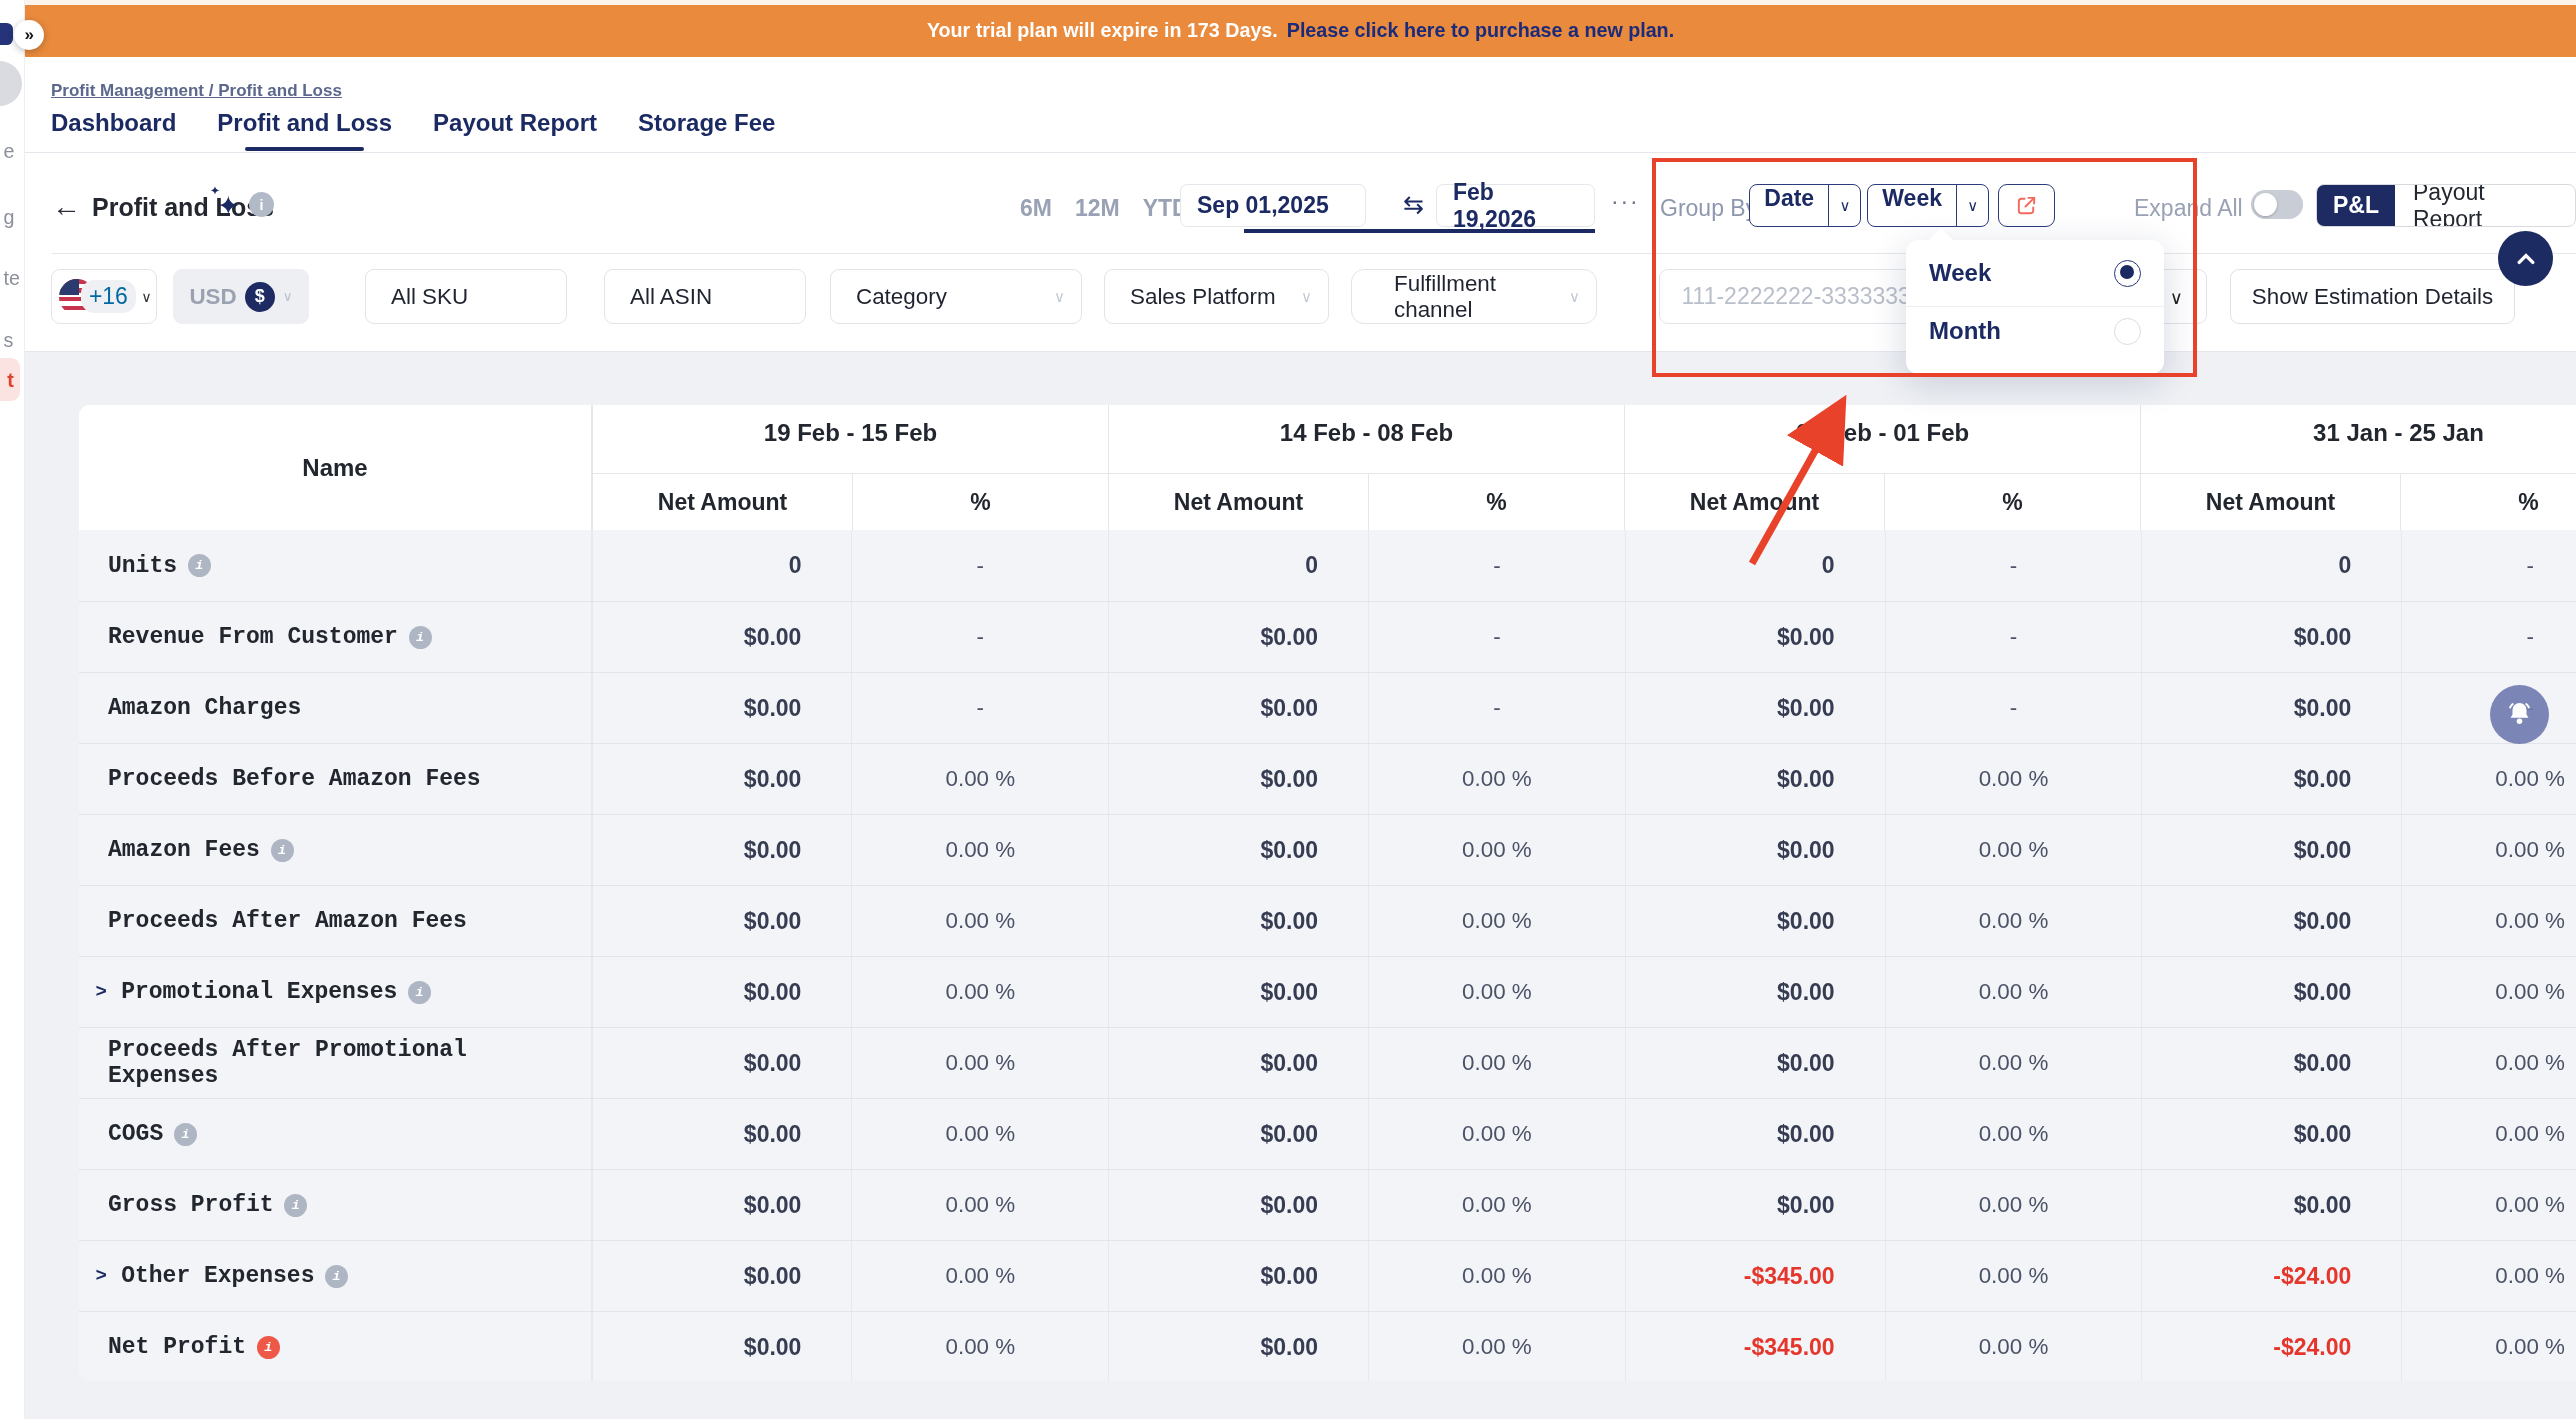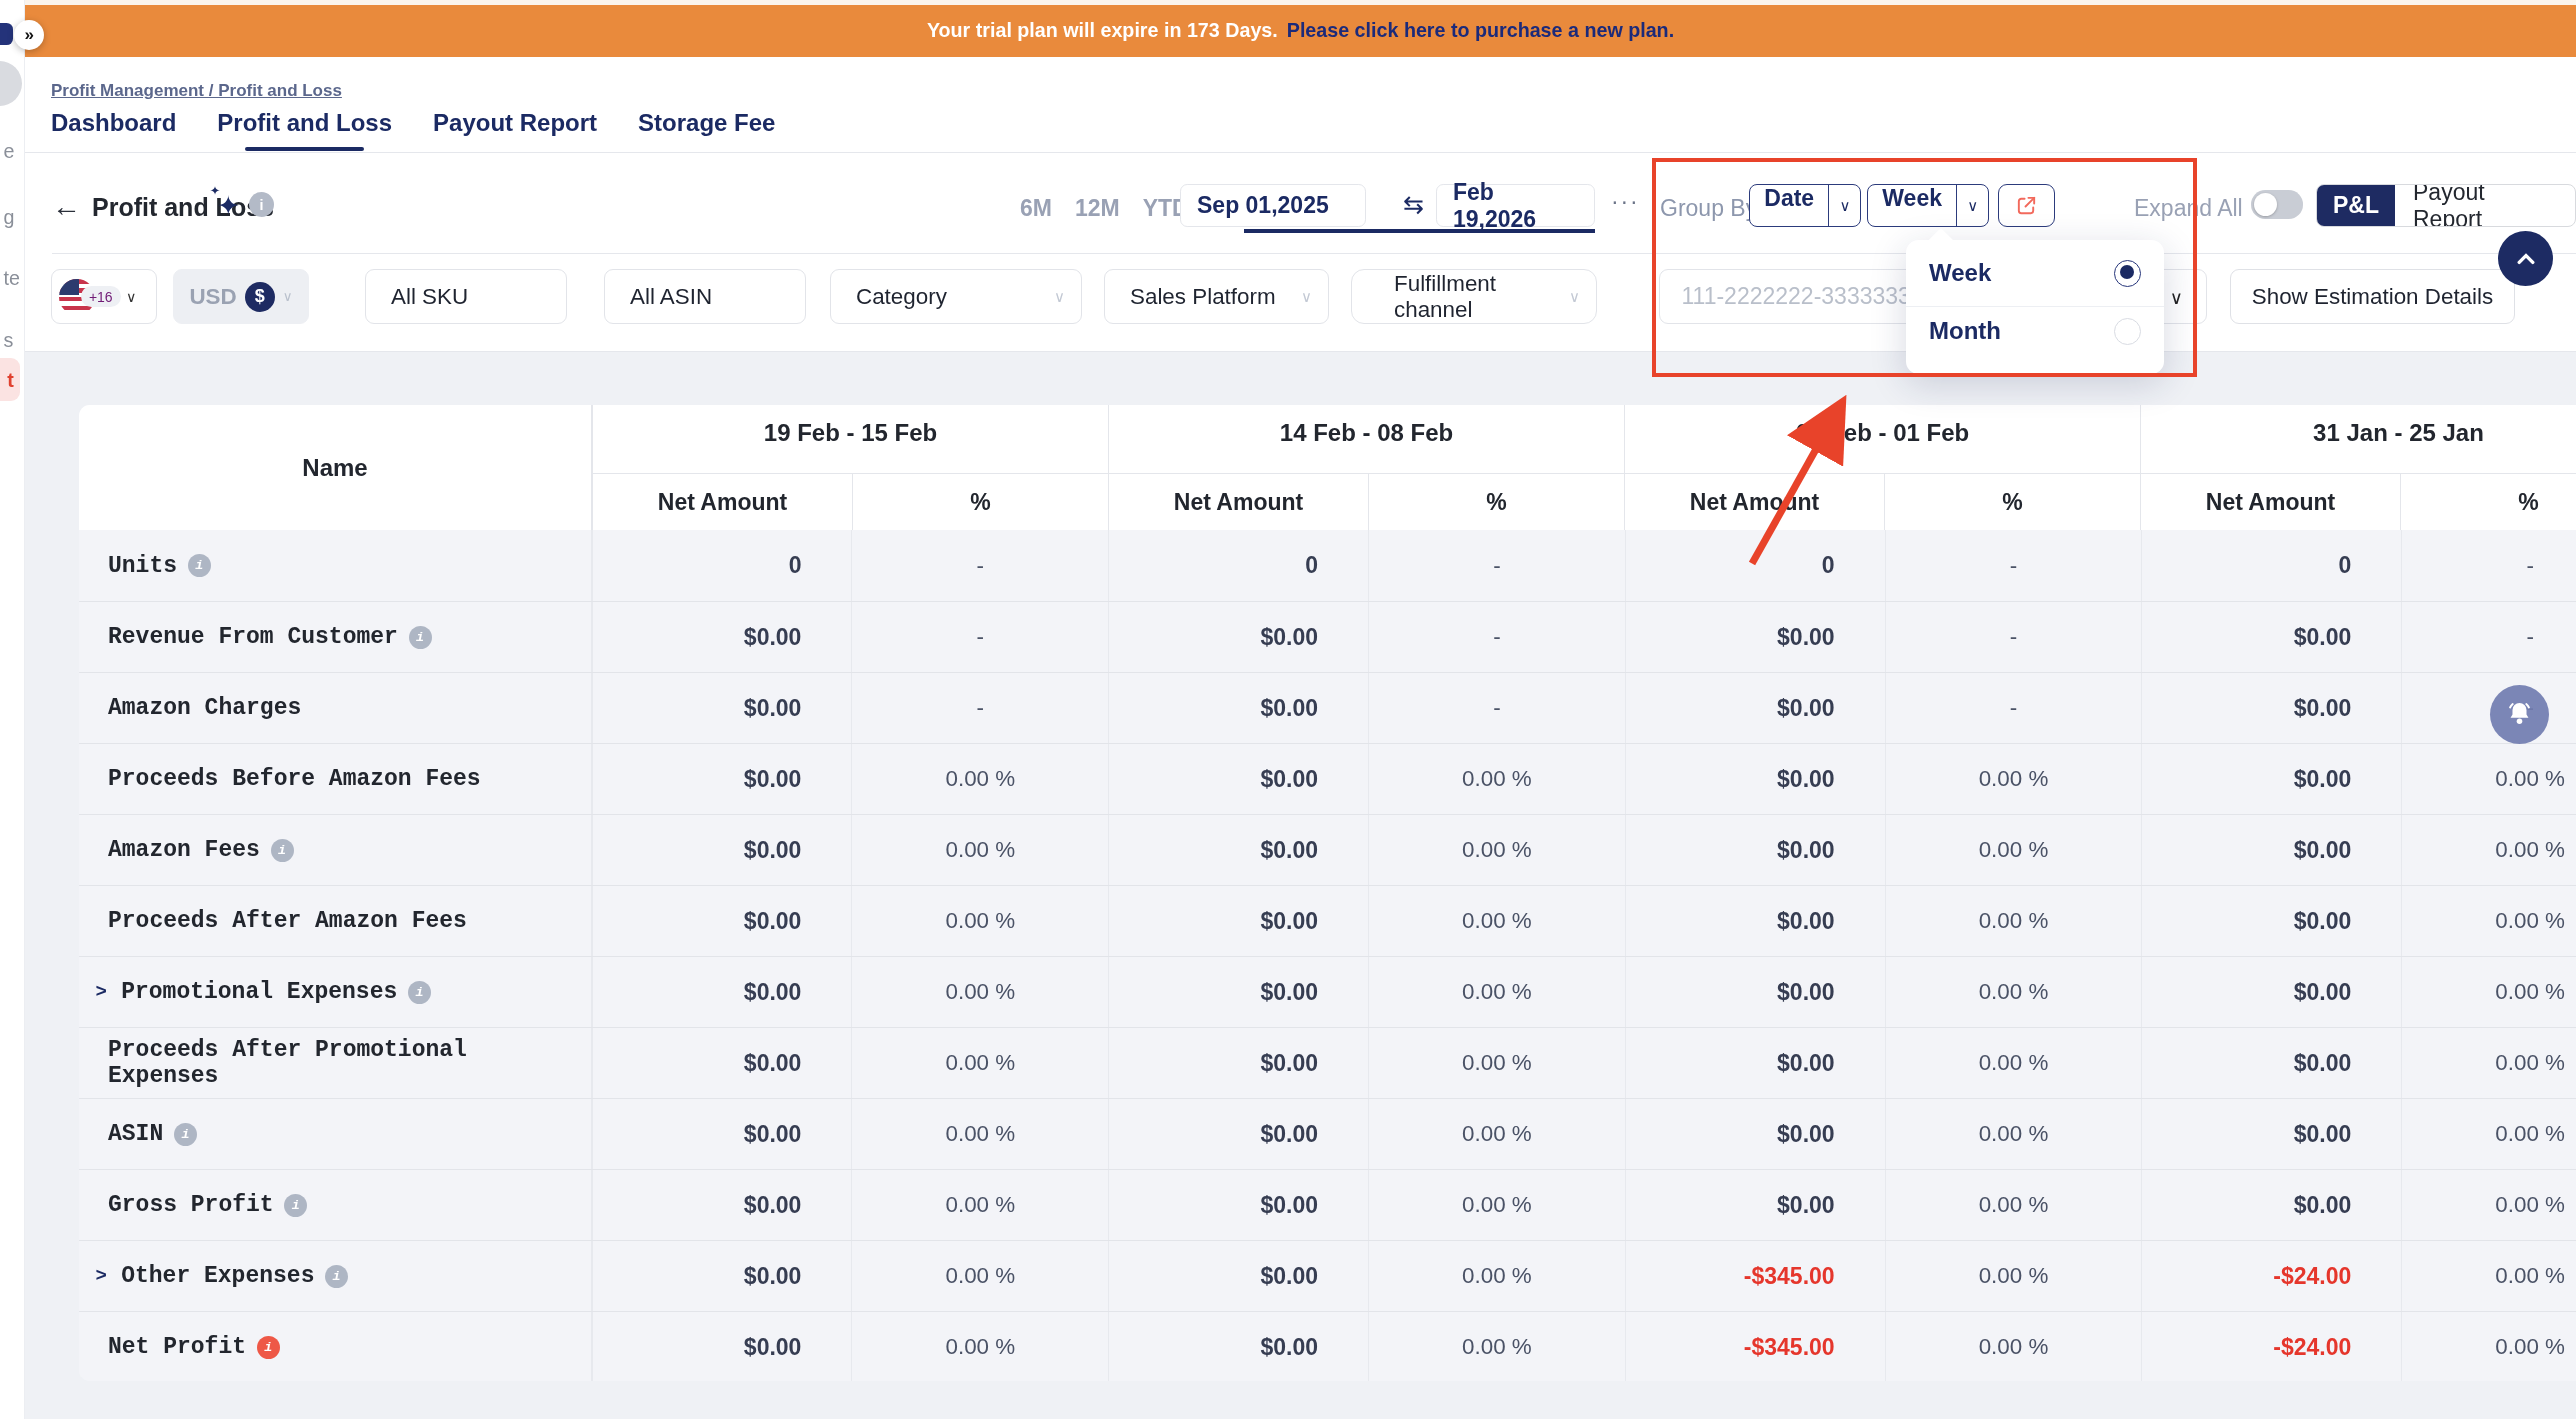--- a/index.html
+++ b/index.html
@@ -71,21 +71,21 @@
   .seg-left { background:#1E2B62; color:#fff; font-weight:800; font-size:23px; display:flex; align-items:center; padding:0 16px; cursor:pointer; }
   .seg-right { color:#23272F; font-size:23px; display:flex; align-items:center; padding:0 18px; cursor:pointer; }
 
   
   .fbox { position:absolute; top:269px; height:55px; background:#fff; border:0.9px solid #E2E4E9; border-radius:9px;
     display:flex; align-items:center; font-size:22.4px; color:#1F2430; cursor:pointer; }
   .chev { color:#C3C9D4; font-size:15px; margin-left:auto; margin-right:16px; }
   .flag-pill { left:26px; width:106px; padding-left:7.2px; }
   .flag { width:36px; height:36px; border-radius:50%; background:repeating-linear-gradient(#C8344B 0 4.5px, #fff 4.5px 9px); position:relative; overflow:hidden; flex:none; }
   .flag::after { content:""; position:absolute; left:0; top:0; width:55%; height:45%; background:#2C3B6E; }
-  .plus-badge { background:#EEF0F4; border-radius:13.4px; padding:2.7px 8px; font-size:14px; color:#701a75; margin-left:-14.3px; z-index:2; }
+  .plus-badge { background:#EEF0F4; border-radius:13.4px; padding:2.7px 8px; font-size:23px; color:#0369a1; margin-left:-14.3px; z-index:2; }
   .flag-chev { color:#333; font-size:14.3px; margin-left:5.4px; }
   .usd-pill { left:148px; width:136px; background:#EDEFF3; border-color:#EDEFF3; justify-content:center; gap:8px; }
   .usd-code { color:#9AA2B2; font-weight:600; }
   .usd-circ { width:30px; height:30px; border-radius:50%; background:#1E2B62; color:#fff; font-size:18px; font-weight:800; display:flex; align-items:center; justify-content:center; }
   .usd-chev { color:#B9C0CC; font-size:13.4px; }
   .f-sku { left:340px; width:202px; padding-left:25px; }
   .f-asin { left:579px; width:202px; padding-left:25px; }
   .f-cat { left:805px; width:252px; padding-left:25px; }
   .f-sp { left:1079px; width:225px; padding-left:25px; }
   .f-fc { left:1326px; width:246px; padding-left:42px;border-radius:13px; }
@@ -399,21 +399,21 @@
               <div class="td-p">0.00 %</div>
               <div class="td-a">$0.00</div>
               <div class="td-p">0.00 %</div>
               <div class="td-a">$0.00</div>
               <div class="td-p">0.00 %</div>
               <div class="td-a">$0.00</div>
               <div class="td-p">0.00 %</div>
             </div>
             <div class="tr">
               <div class="td-name">
-                <span class="row-label">ASIN</span>
+                <span class="row-label">COGS</span>
                 <i class="row-info">i</i>
               </div>
               <div class="td-a">$0.00</div>
               <div class="td-p">0.00 %</div>
               <div class="td-a">$0.00</div>
               <div class="td-p">0.00 %</div>
               <div class="td-a">$0.00</div>
               <div class="td-p">0.00 %</div>
               <div class="td-a">$0.00</div>
               <div class="td-p">0.00 %</div>

